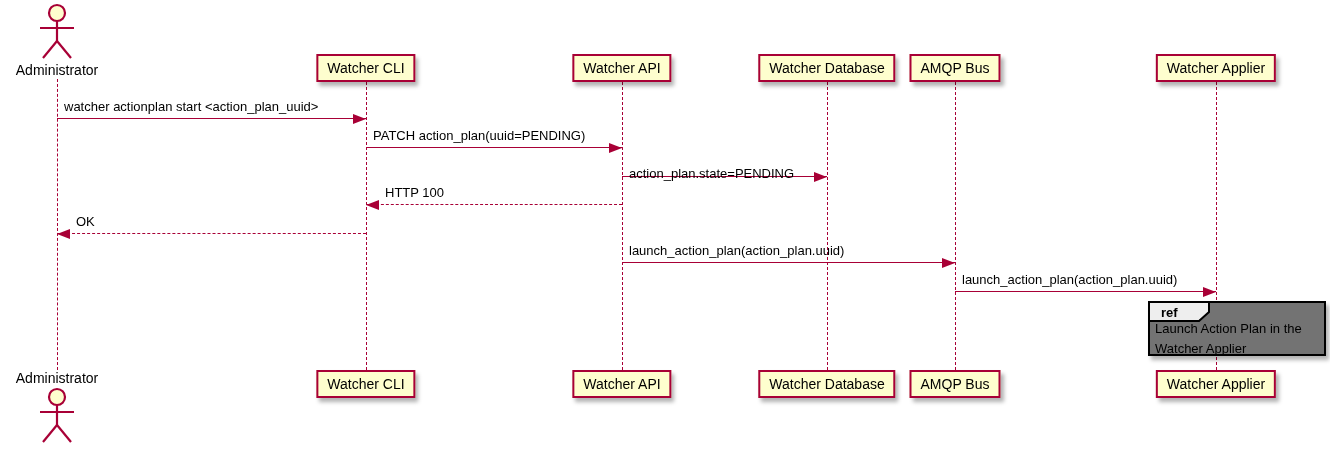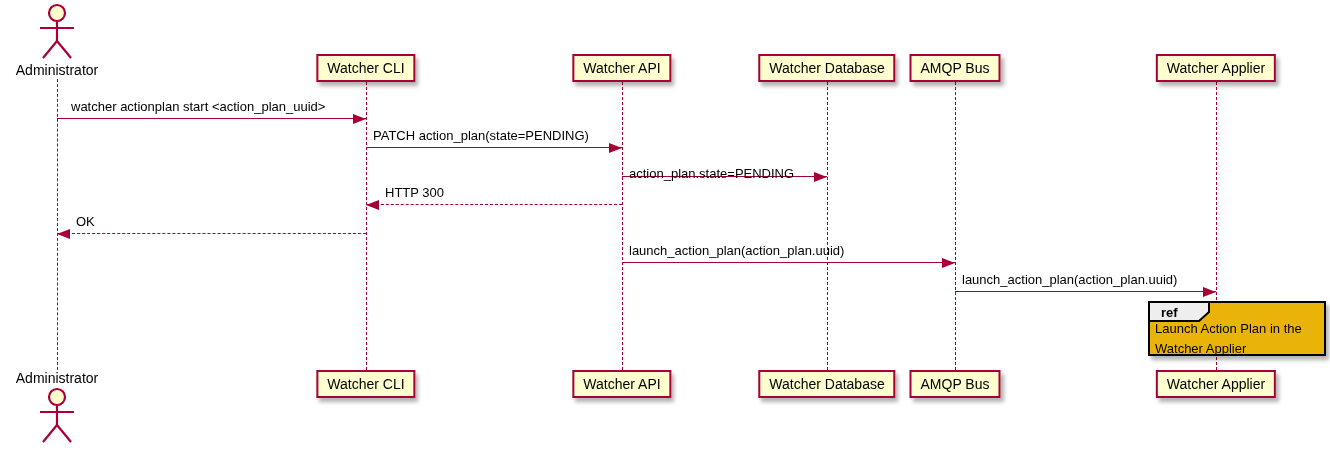--- a/index.html
+++ b/index.html
@@ -19,21 +19,21 @@
   .arrow-right, .arrow-left {
     position:absolute; width:0; height:0;
     border-top:5px solid transparent; border-bottom:5px solid transparent;
   }
   .arrow-right { border-left:13px solid var(--line,#A80036); }
   .arrow-left  { border-right:13px solid var(--line,#A80036); }
   .msg-label { position:absolute; font-size:13px; line-height:16px; white-space:nowrap; }
   .actor-label { position:absolute; transform:translateX(-50%); font-size:14px; line-height:18px; white-space:nowrap; }
   .actor-figure { position:absolute; width:46px; height:58px; }
   .ref-box {
-    position:absolute; background:#eab308; border:2px solid var(--refborder,#000);
+    position:absolute; background:#737373; border:2px solid var(--refborder,#000);
     box-shadow:3px 4px 4px rgba(0,0,0,0.30);
   }
   .ref-tab-label { position:absolute; left:11px; top:1px; font-weight:bold; font-size:13px; line-height:17px; }
   .ref-body { position:absolute; left:5px; top:16px; font-size:13px; line-height:20px; white-space:pre-line; }
 </style>
 </head>
 <body>
 
 <div id="diagram" style="--line: #A80036; --fill: #FEFECE; --text: #000000; --bg: #FFFFFF; --refborder: #000000;">
     <div class="lifeline" style="left: 57px; top: 79px; height: 291px;"></div>
@@ -67,30 +67,30 @@
     <div class="pbox" style="left: 827px; top: 54px;">Watcher Database</div>
     <div class="pbox" style="left: 827px; top: 370px;">Watcher Database</div>
     <div class="lifeline" style="left: 955px; top: 82px; height: 288px;"></div>
     <div class="pbox" style="left: 955px; top: 54px;">AMQP Bus</div>
     <div class="pbox" style="left: 955px; top: 370px;">AMQP Bus</div>
     <div class="lifeline" style="left: 1216px; top: 82px; height: 288px;"></div>
     <div class="pbox" style="left: 1216px; top: 54px;">Watcher Applier</div>
     <div class="pbox" style="left: 1216px; top: 370px;">Watcher Applier</div>
     <div class="msg-line" style="left: 57px; top: 118px; width: 309px;"></div>
     <div class="arrow-right" style="left: 353px; top: 113.5px;"></div>
-    <div class="msg-label" style="left: 64px; top: 99px; margin-left: 7px;">watcher actionplan start &lt;action_plan_uuid&gt;</div>
+    <div class="msg-label" style="left: 64px; top: 99px;">watcher actionplan start &lt;action_plan_uuid&gt;</div>
     <div class="msg-line" style="left: 366px; top: 147px; width: 256px;"></div>
     <div class="arrow-right" style="left: 609px; top: 142.5px;"></div>
-    <div class="msg-label" style="left: 373px; top: 128px;">PATCH action_plan(state=PENDING)</div>
+    <div class="msg-label" style="left: 373px; top: 128px;">PATCH action_plan(uuid=PENDING)</div>
     <div class="msg-line" style="left: 622px; top: 176px; width: 205px;"></div>
     <div class="arrow-right" style="left: 814px; top: 171.5px;"></div>
     <div class="msg-label" style="left: 629px; top: 166px;">action_plan.state=PENDING</div>
     <div class="msg-line dashed" style="left: 366px; top: 204px; width: 256px;"></div>
     <div class="arrow-left" style="left: 366px; top: 199.5px;"></div>
-    <div class="msg-label" style="left: 385px; top: 185px;">HTTP 300</div>
+    <div class="msg-label" style="left: 385px; top: 185px;">HTTP 100</div>
     <div class="msg-line dashed" style="left: 57px; top: 233px; width: 309px;"></div>
     <div class="arrow-left" style="left: 57px; top: 228.5px;"></div>
     <div class="msg-label" style="left: 76px; top: 214px; text-align: center;">OK</div>
     <div class="msg-line" style="left: 622px; top: 262px; width: 333px;"></div>
     <div class="arrow-right" style="left: 942px; top: 257.5px;"></div>
     <div class="msg-label" style="left: 629px; top: 243px;">launch_action_plan(action_plan.uuid)</div>
     <div class="msg-line" style="left: 955px; top: 291px; width: 261px;"></div>
     <div class="arrow-right" style="left: 1203px; top: 286.5px;"></div>
     <div class="msg-label" style="left: 962px; top: 272px;">launch_action_plan(action_plan.uuid)</div>
     <div class="ref-box" style="left: 1148px; top: 301px; width: 174px; height: 51px;">

